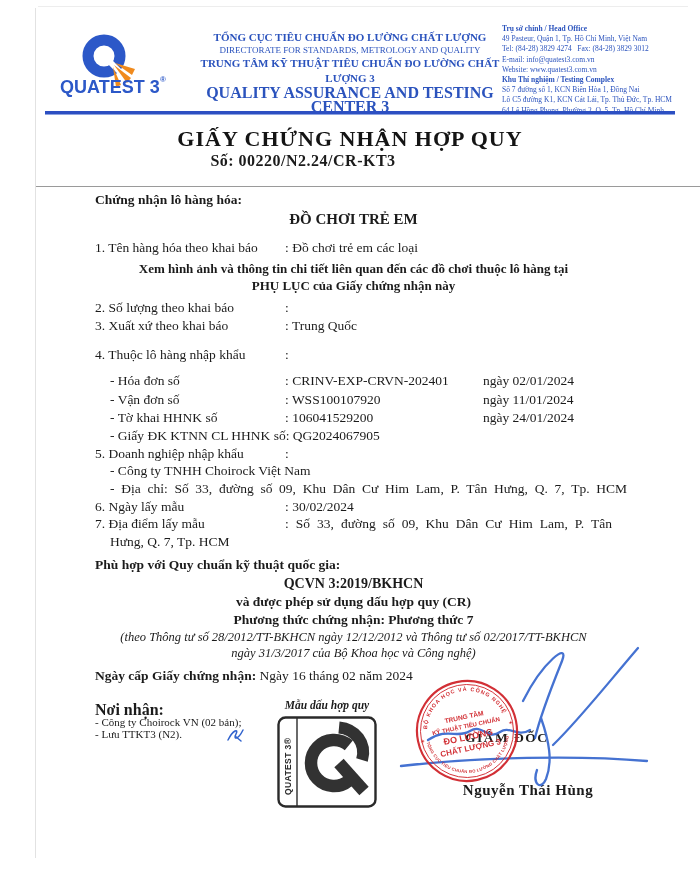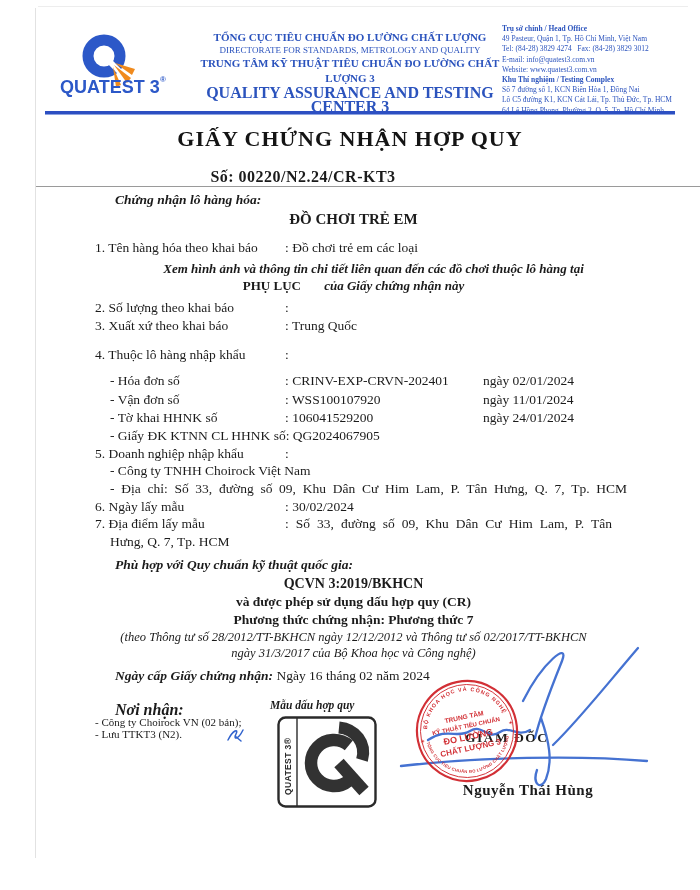--- a/index.html
+++ b/index.html
@@ -14,35 +14,35 @@
   .org{left:185px;top:30px;width:330px;text-align:center;color:#2b53bd;}
   .org .l1{font-size:11px;font-weight:bold;line-height:14px;}
   .org .l2{font-size:9px;line-height:12px;}
   .org .l3{font-size:11px;font-weight:bold;line-height:15px;}
   .org .l4{font-size:16px;font-weight:bold;line-height:14px;}
   .contact{left:502px;top:24px;width:192px;font-size:7.5px;line-height:10.2px;color:#2b53bd;}
   .contact .b{font-weight:bold;}
   .rule-blue{left:45px;top:111px;width:630px;height:3px;background:#2c4fc2;border-bottom:1px solid #8ea3e0;}
   
   .title-main{left:0;top:126px;width:700px;text-align:center;font-size:22px;font-weight:bold;letter-spacing:1px;color:#141414;}
-  .title-num{left:0;top:152px;width:606px;text-align:center;font-size:16px;font-weight:bold;letter-spacing:.5px;margin-top:16px;}
+  .title-num{left:0;top:152px;width:606px;text-align:center;font-size:16px;font-weight:bold;letter-spacing:.5px;}
   .rule-gray{left:36px;top:186px;width:664px;height:1px;background:#9a9a9a;}
   
   .row{position:absolute;left:95px;width:517px;font-size:13.5px;white-space:nowrap;}
   .lbl{display:inline-block;width:190px;}
   .sub{padding-left:15px;}
   .sub .lbl{width:175px;}
   .val{display:inline-block;width:198px;}
-  .bi{font-weight:bold;font-style:italic;margin-left:20px;}
+  .bi{font-weight:bold;}
   .ctr{text-align:center;white-space:normal;}
   .just{white-space:normal;text-align:justify;text-align-last:justify;}
   .val7{display:inline-block;width:327px;white-space:normal;text-align-last:justify;vertical-align:top;}
   
   .small{font-size:11px;}
-  .mark-label{left:270px;top:699px;width:114px;text-align:left;font-size:11.5px;font-weight:bold;font-style:italic;}
+  .mark-label{left:270px;top:699px;width:114px;text-align:center;font-size:11.5px;font-weight:bold;font-style:italic;}
   .signer-title{left:465px;top:695px;font-size:13.5px;font-weight:bold;letter-spacing:1.5px;z-index:2;margin-top:35px;}
   .signer-name{left:438px;top:782px;width:180px;text-align:center;font-size:15px;font-weight:bold;letter-spacing:.5px;}
   .stamp-wrap{left:411px;top:678px;width:112px;height:106px;transform:rotate(-12deg);opacity:.93;z-index:4;}
   .sig-wrap{left:393px;top:643px;width:262px;height:150px;z-index:3;}
   .paraph{left:226px;top:727px;width:20px;height:17px;}
   .crbox{left:277px;top:716px;width:100px;height:92px;}
 </style>
 </head>
 <body>
 

